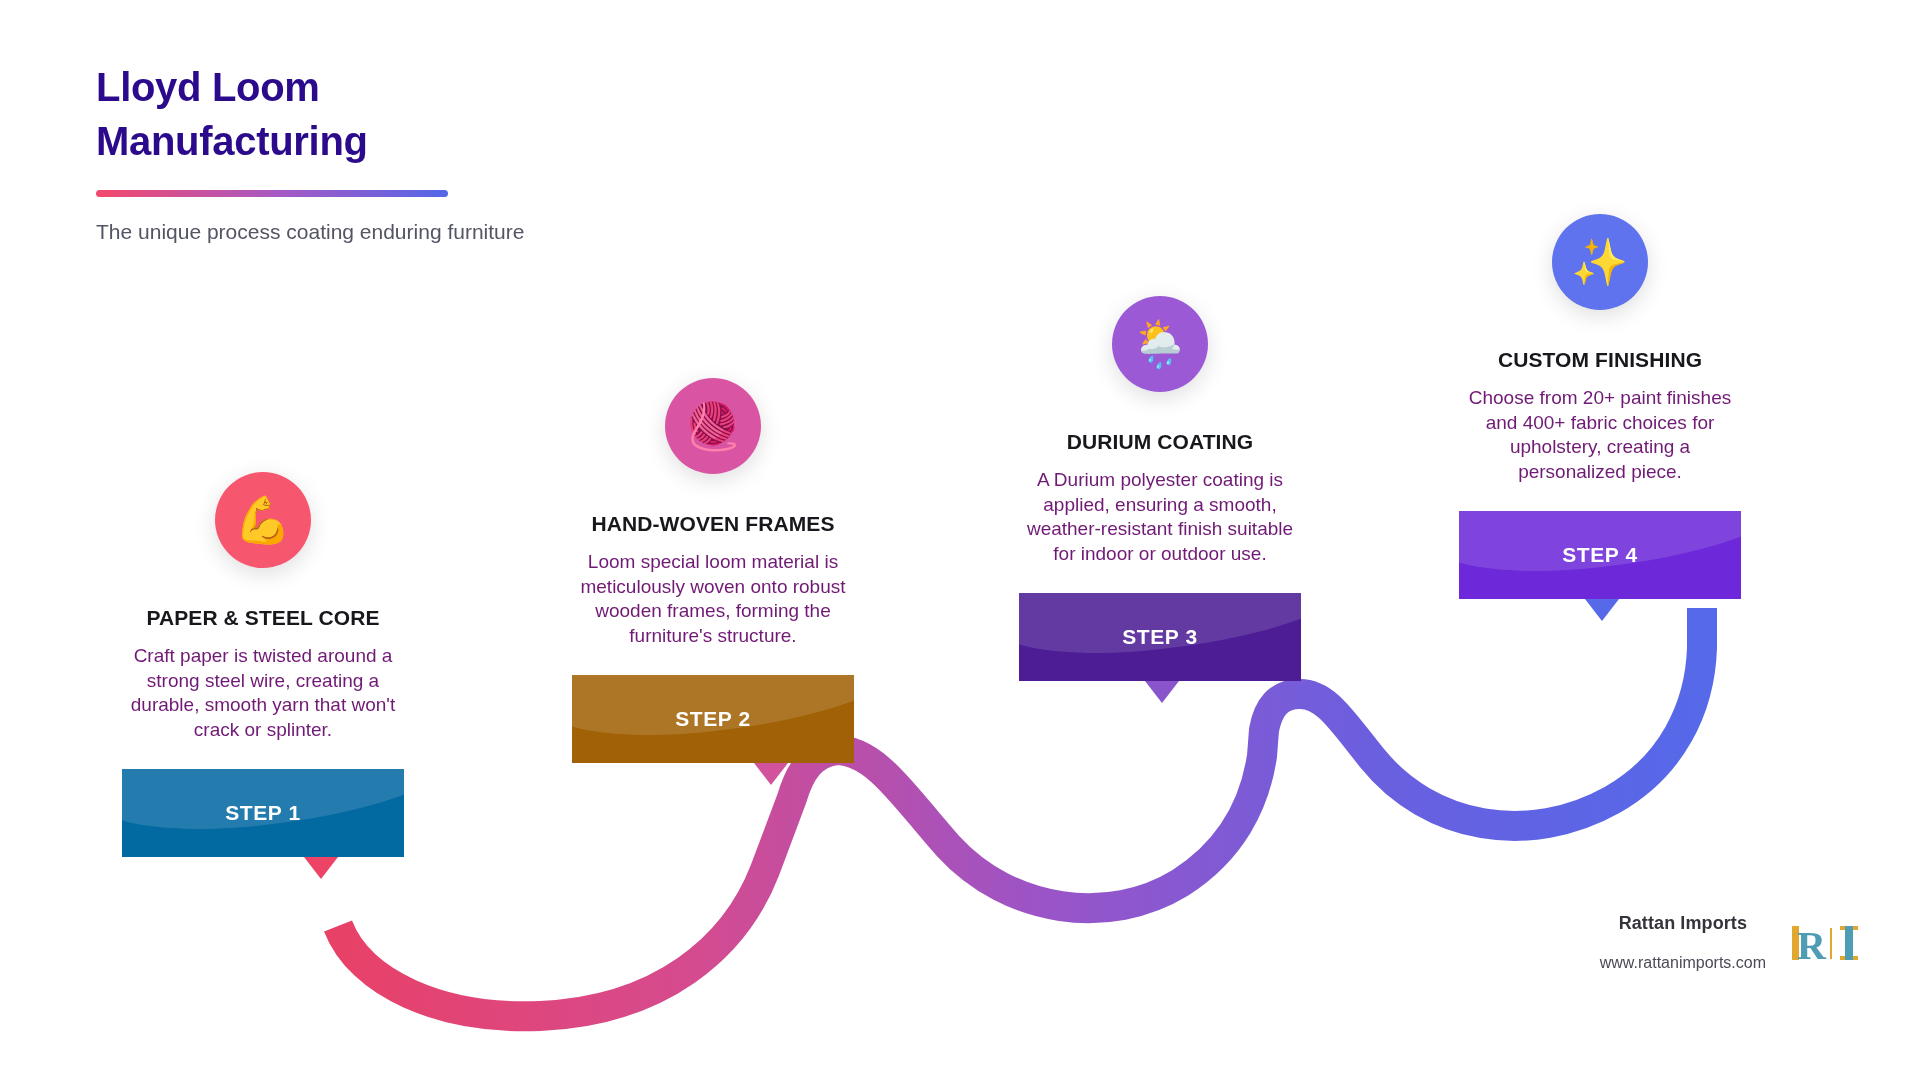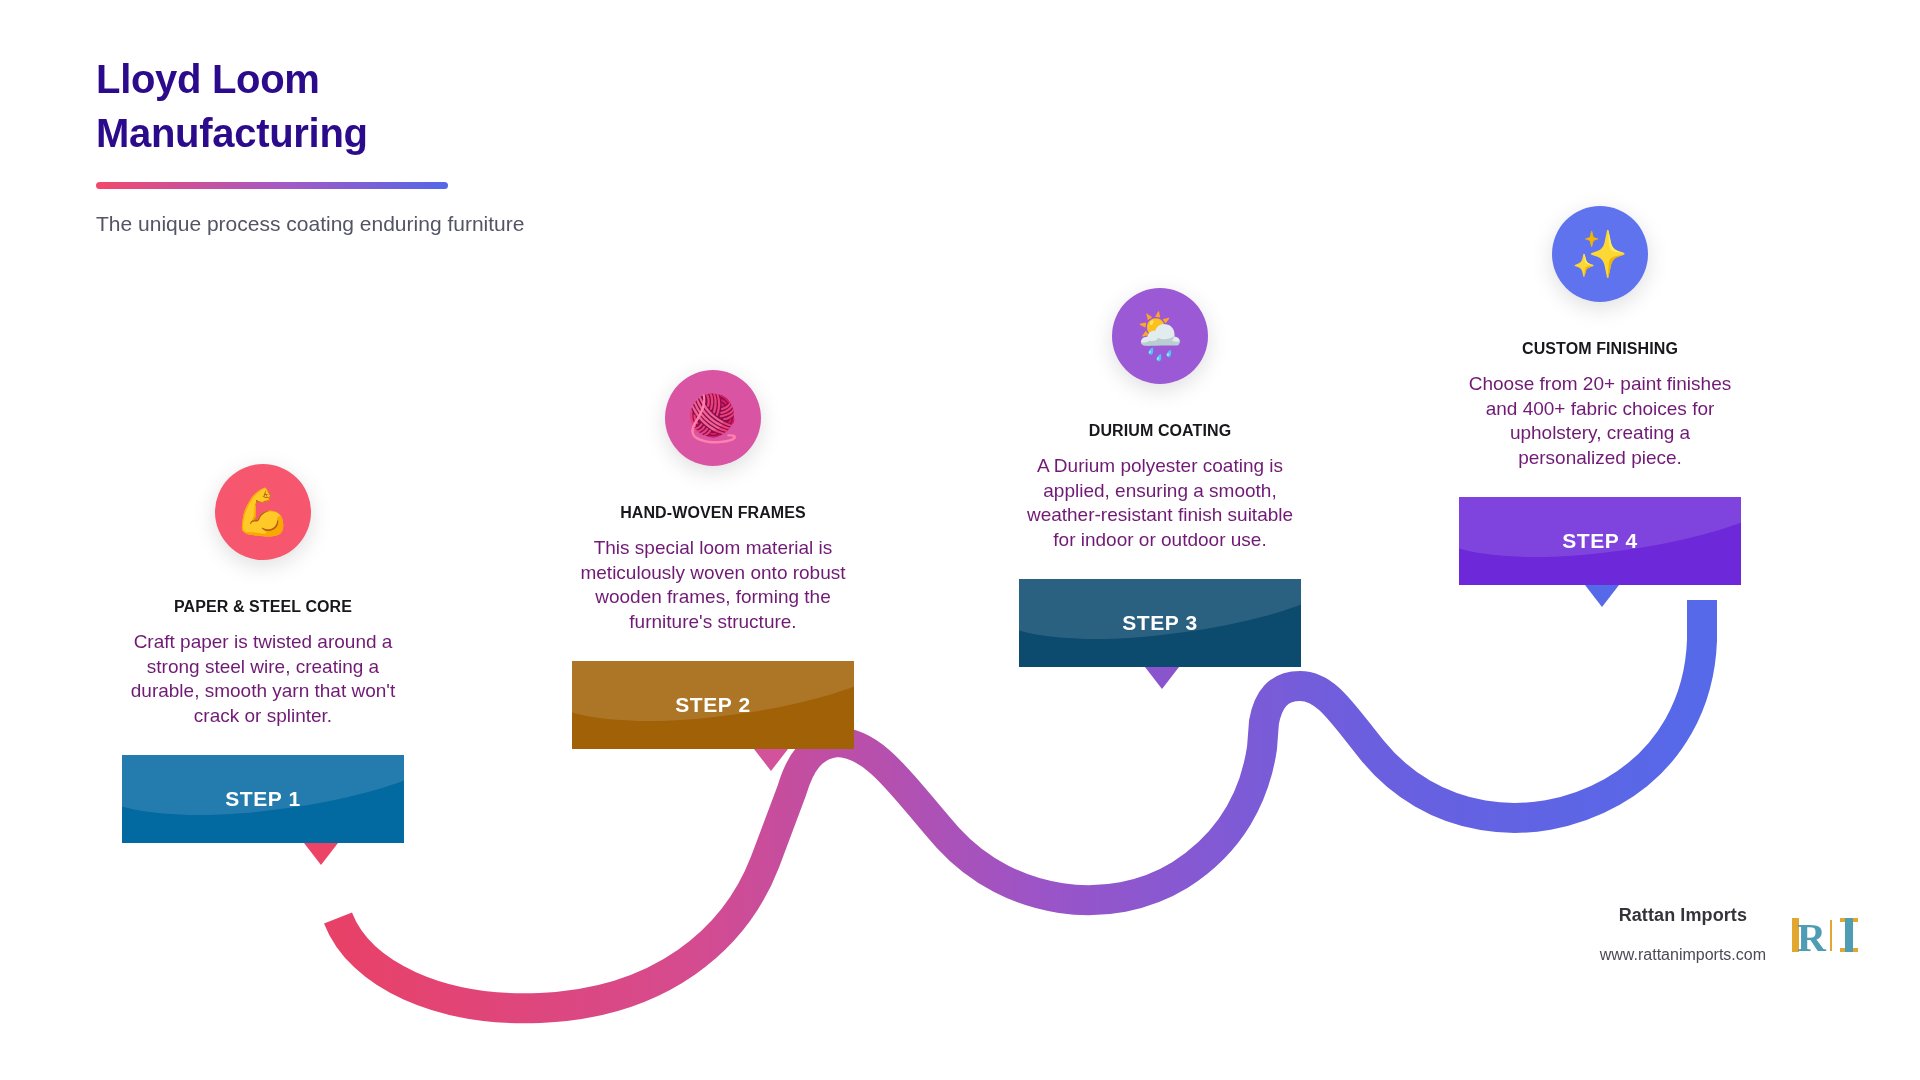--- a/index.html
+++ b/index.html
@@ -11,21 +11,21 @@
     width: 1920px;
     height: 1080px;
     position: relative;
     overflow: hidden;
     font-family: "Liberation Sans", sans-serif;
     -webkit-font-smoothing: antialiased;
   }
 
   #canvas {
     position: absolute;
-    left: 0; top: 0;
+    left: 0; top: 8px;
     width: 1920px;
     height: 1020px;
   }
 
   
   #header {
     position: absolute;
     left: 96px;
     top: 52px;
     width: 440px;
@@ -78,21 +78,21 @@
     display: flex;
     align-items: center;
     justify-content: center;
     font-size: 46px;
     line-height: 1;
     box-shadow: 0 6px 22px rgba(0,0,0,0.13);
   }
 
   .step-title {
     margin-top: 38px;
-    font-size: 16px;
+    font-size: 21px;
     font-weight: bold;
     color: #17171c;
     letter-spacing: 0.1px;
   }
 
   .step-desc {
     margin-top: 14px;
     font-size: 19px;
     line-height: 1.30;
     color: #701a75;
@@ -222,38 +222,38 @@
       </div>
       <div class="banner-tail" style="left:182px; border-top:22px solid #ec4367;"></div>
     </div>
   </div>
 
   <div class="step" id="s2" style="left:568px; top:370px;">
     <div class="icon-circle" style="background:#d955a4;">
       <span>🧶</span>
     </div>
     <div class="step-title">HAND-WOVEN FRAMES</div>
-    <div class="step-desc">This special loom material is meticulously woven onto robust wooden frames, forming the furniture's structure.</div>
+    <div class="step-desc">Loom special loom material is meticulously woven onto robust wooden frames, forming the furniture's structure.</div>
     <div class="banner-wrap">
       <div class="banner" style="background:#a16207;">
         <div class="banner-sheen"></div>
         <span class="banner-label">STEP 2</span>
       </div>
       <div class="banner-tail" style="left:182px; border-top:22px solid #d2539c;"></div>
     </div>
   </div>
 
   <div class="step" id="s3" style="left:1015px; top:288px;">
     <div class="icon-circle" style="background:#9b59d6;">
       <span>🌦️</span>
     </div>
     <div class="step-title">DURIUM COATING</div>
     <div class="step-desc">A Durium polyester coating is applied, ensuring a smooth, weather-resistant finish suitable for indoor or outdoor use.</div>
     <div class="banner-wrap">
-      <div class="banner" style="background:#0c4a6e;">
+      <div class="banner" style="background:#4c1d95;">
         <div class="banner-sheen"></div>
         <span class="banner-label">STEP 3</span>
       </div>
       <div class="banner-tail" style="left:126px; border-top:22px solid #8a54cd;"></div>
     </div>
   </div>
 
   <div class="step" id="s4" style="left:1455px; top:206px;">
     <div class="icon-circle" style="background:#5f73ee;">
       <span>✨</span>

